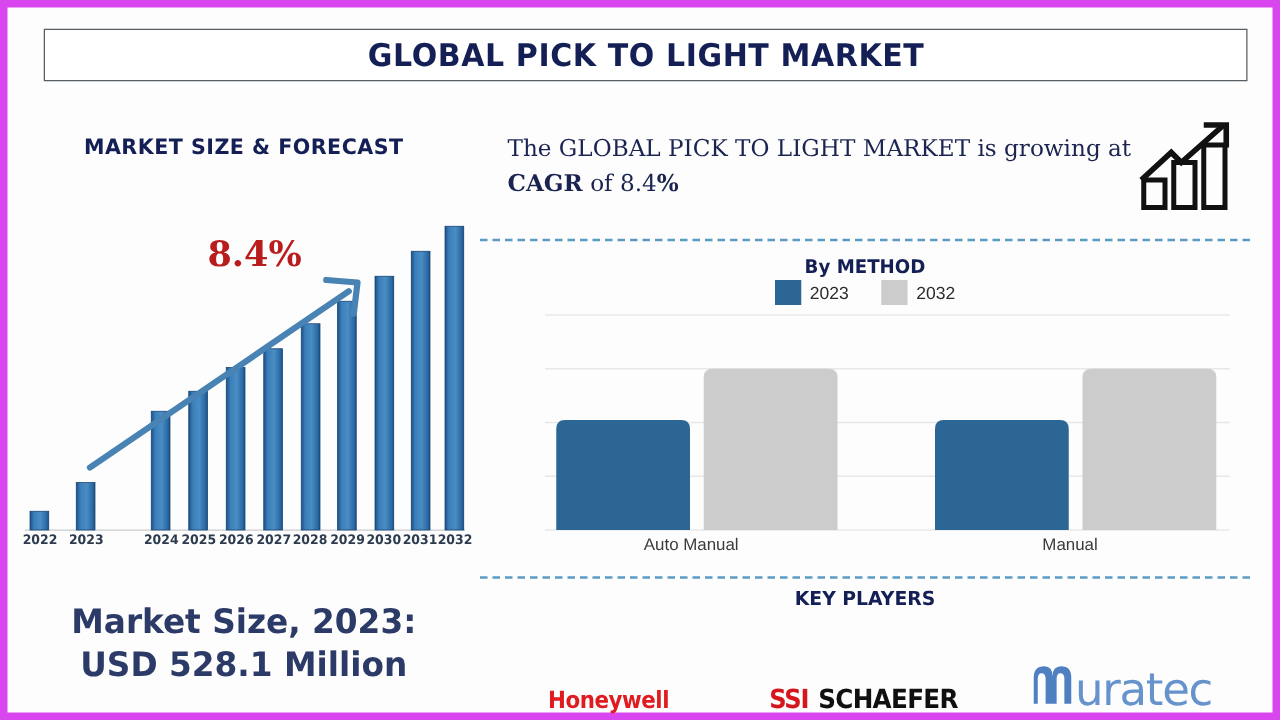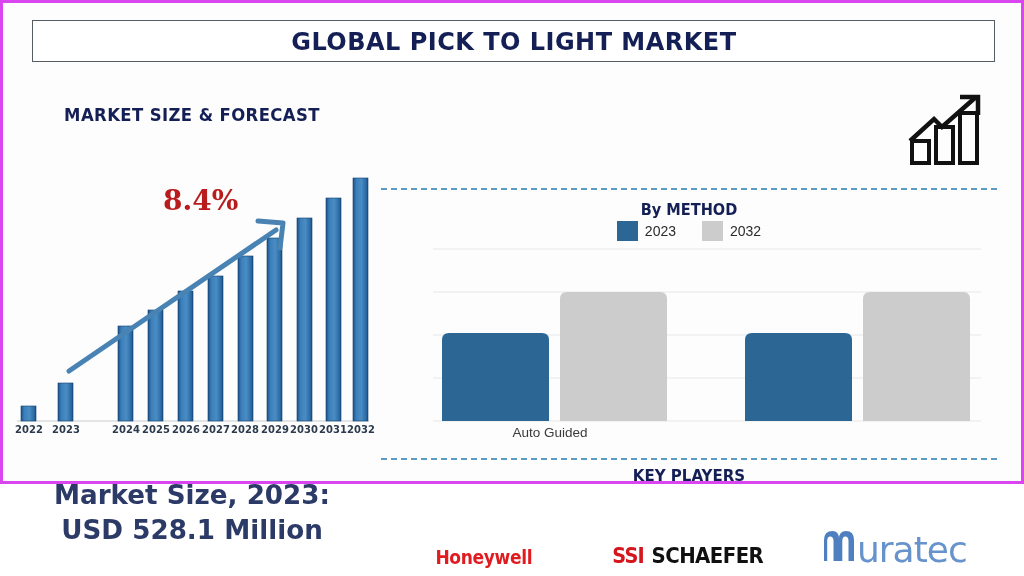--- a/index.html
+++ b/index.html
@@ -4,23 +4,23 @@
 <style>
   * { box-sizing: border-box; margin: 0; padding: 0; }
   html, body {
     width: 1024px; height: 576px;
     background: #ffffff;
     font-family: "Liberation Sans", sans-serif;
     overflow: hidden;
   }
   #canvas {
     position: relative;
-    width: 1024px; height: 484px;
+    width: 1024px; height: 576px;
     background: #fdfdfd;
-    border: 3px solid #d946ef;
+    border: 6px solid #d946ef;
   }
 
   
   #title-box {
     position: absolute; left: 29px; top: 17px;
     width: 963px; height: 42px;
     border: 1.5px solid #555d63;
     background: #ffffff;
     display: flex; align-items: center; justify-content: center;
   }
@@ -221,20 +221,23 @@
     </div>
 
     <div id="market-size">
       <div>Market Size, 2023:</div>
       <div>USD 528.1 Million</div>
     </div>
   </div>
 
   <div id="right-panel">
 
+    <div id="cagr-sentence">
+      <span>The GLOBAL PICK TO LIGHT MARKET is growing at </span><b>CAGR</b><span> of 8.4</span><b>%</b>
+    </div>
 
     <svg id="growth-icon" viewBox="0 0 90 80">
       <rect x="8" y="52" width="17" height="22" fill="none" stroke="#111111" stroke-width="4"></rect>
       <rect x="32" y="38" width="17" height="36" fill="none" stroke="#111111" stroke-width="4"></rect>
       <rect x="56" y="24" width="17" height="50" fill="none" stroke="#111111" stroke-width="4"></rect>
       <path d="M6 52 L30 30 L38 38 L72 8" fill="none" stroke="#111111" stroke-width="4.5" stroke-linejoin="miter"></path>
       <path d="M56 8 L74 8 L74 26" fill="none" stroke="#111111" stroke-width="4.5" stroke-linecap="butt"></path>
     </svg>
 
     <div class="dashed-div" id="dash-top"></div>
@@ -262,21 +265,22 @@
         <line x1="0" y1="176" x2="548" y2="176" stroke="#e8e8e8" stroke-width="1.2"></line>
       </g>
 
       <path d="M9 176 L9 95 Q9 88 16 88 L109 88 Q116 88 116 95 L116 176 Z" fill="#2c6694"></path>
       <path d="M127 176 L127 54 Q127 47 134 47 L227 47 Q234 47 234 54 L234 176 Z" fill="#cccccc"></path>
 
       <path d="M312 176 L312 95 Q312 88 319 88 L412 88 Q419 88 419 95 L419 176 Z" fill="#2c6694"></path>
       <path d="M430 176 L430 54 Q430 47 437 47 L530 47 Q537 47 537 54 L537 176 Z" fill="#cccccc"></path>
     </svg>
 
-    <div class="cat-label" style="left:52px;width:234px;">Auto Guided</div>
+    <div class="cat-label" style="left:52px;width:234px;">Auto Manual</div>
+    <div class="cat-label" style="left:355px;width:234px;">Manual</div>
 
     <div class="dashed-div" id="dash-bottom"></div>
 
     <div id="key-players-title">KEY PLAYERS</div>
 
     <div id="logos">
       <div class="logo-cell">
         <span id="logo-honeywell">Honeywell</span>
       </div>
       <div class="logo-cell">

